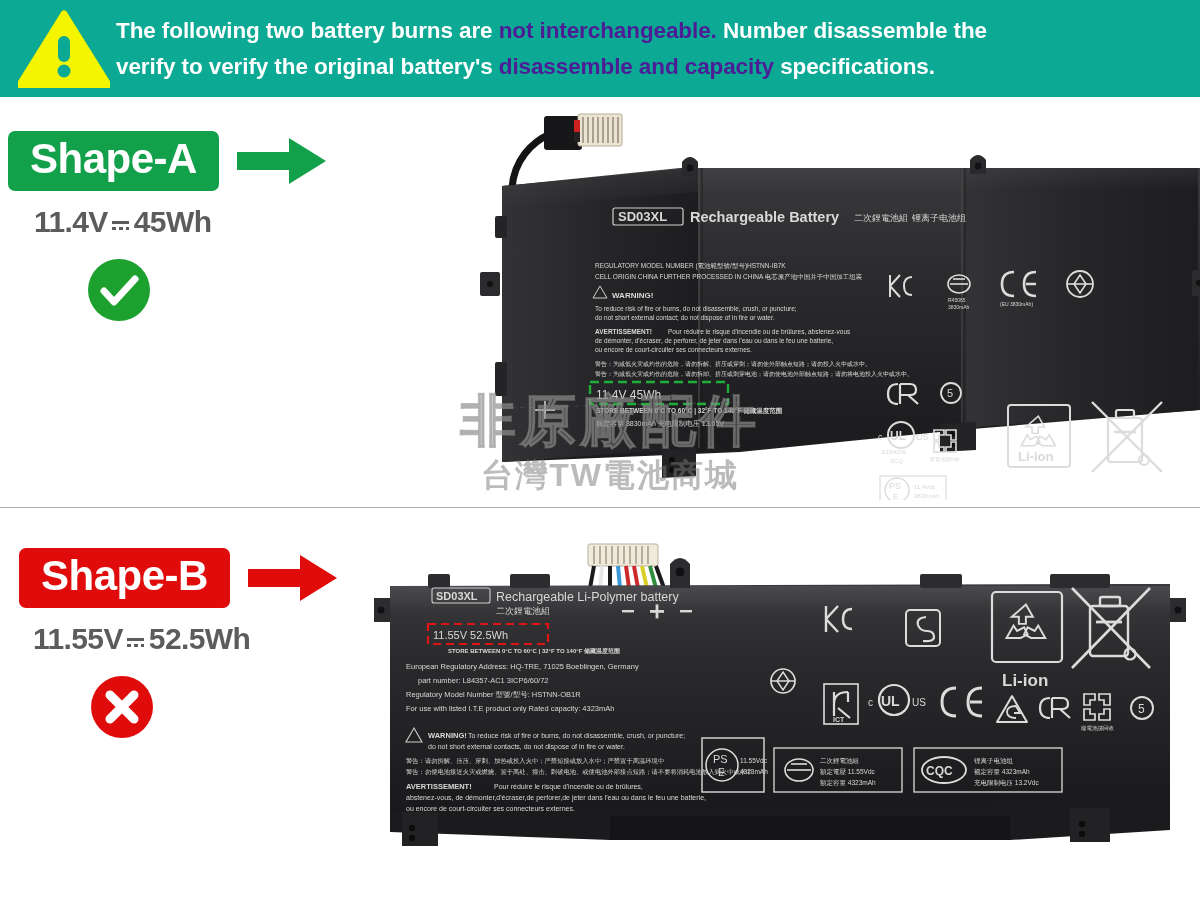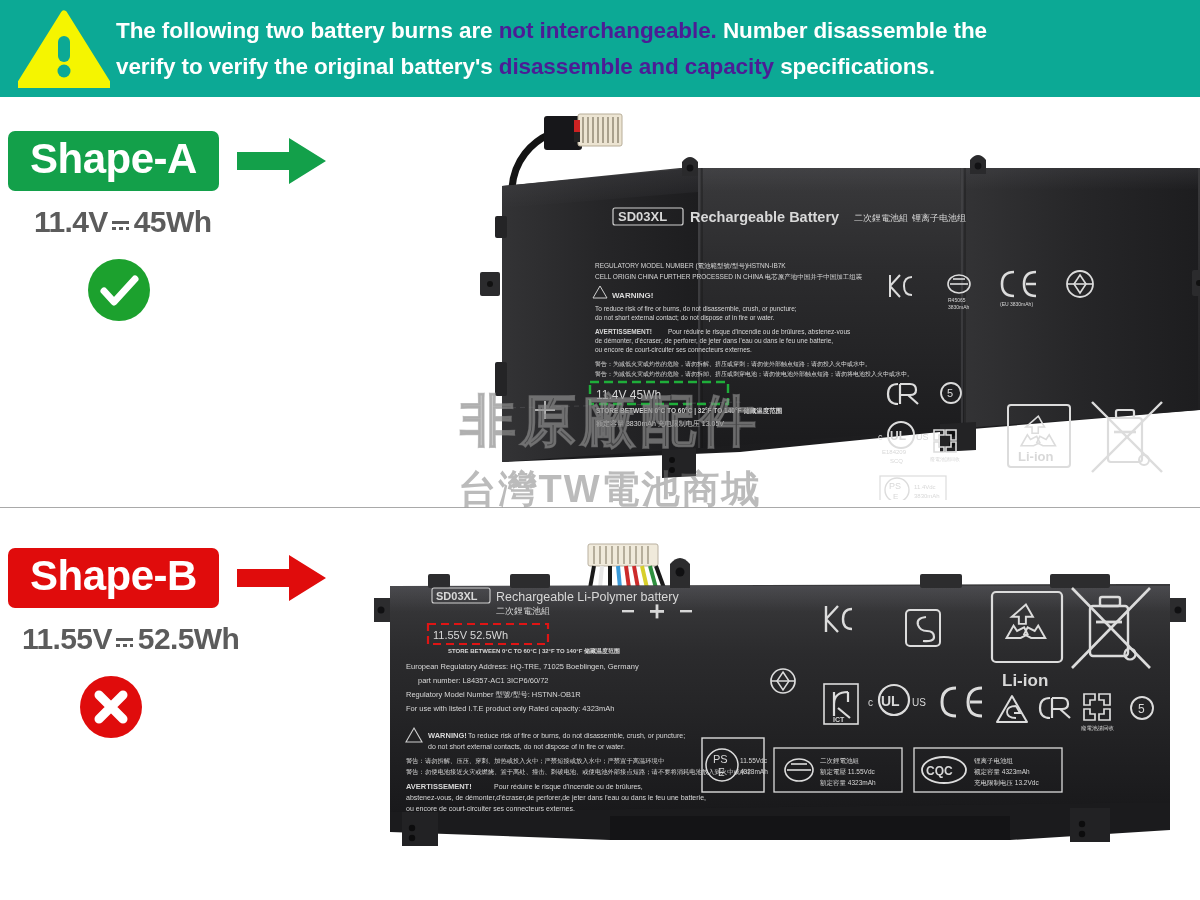--- a/index.html
+++ b/index.html
@@ -54,21 +54,21 @@
   }
 
   
   .label-block {
     position: absolute;
     left: 0;
     width: 400px;
     text-align: left;
   }
   #label-a { top: 131px; }
-  #label-b { top: 548px; }
+  #label-b { top: 548px; margin-left: 11px; }
 
   .badge-row {
     display: flex;
     align-items: center;
     padding-left: 8px;
   }
   .shape-badge {
     display: inline-block;
     color: #ffffff;
     font-size: 42px;
@@ -146,26 +146,26 @@
   }
   .wm-line1 {
     font-size: 56px;
     font-weight: bold;
     color: rgba(120,120,120,0.40);
     letter-spacing: 4px;
     line-height: 1.05;
     -webkit-text-stroke: 1px rgba(150,150,150,0.5);
   }
   .wm-line2 {
-    font-size: 38px;
+    font-size: 32px;
     font-weight: bold;
     color: rgba(120,120,120,0.50);
     letter-spacing: 2px;
     line-height: 1.4;
-    margin-top: 12px;
+    margin-top: 2px;
     text-align: center;
   }
 
   svg { display: block; }
   .lbl-txt { font-family: "Liberation Sans", sans-serif; fill: #d8d8d8; }
 </style>
 </head>
 <body>
 
 <div class="banner">

